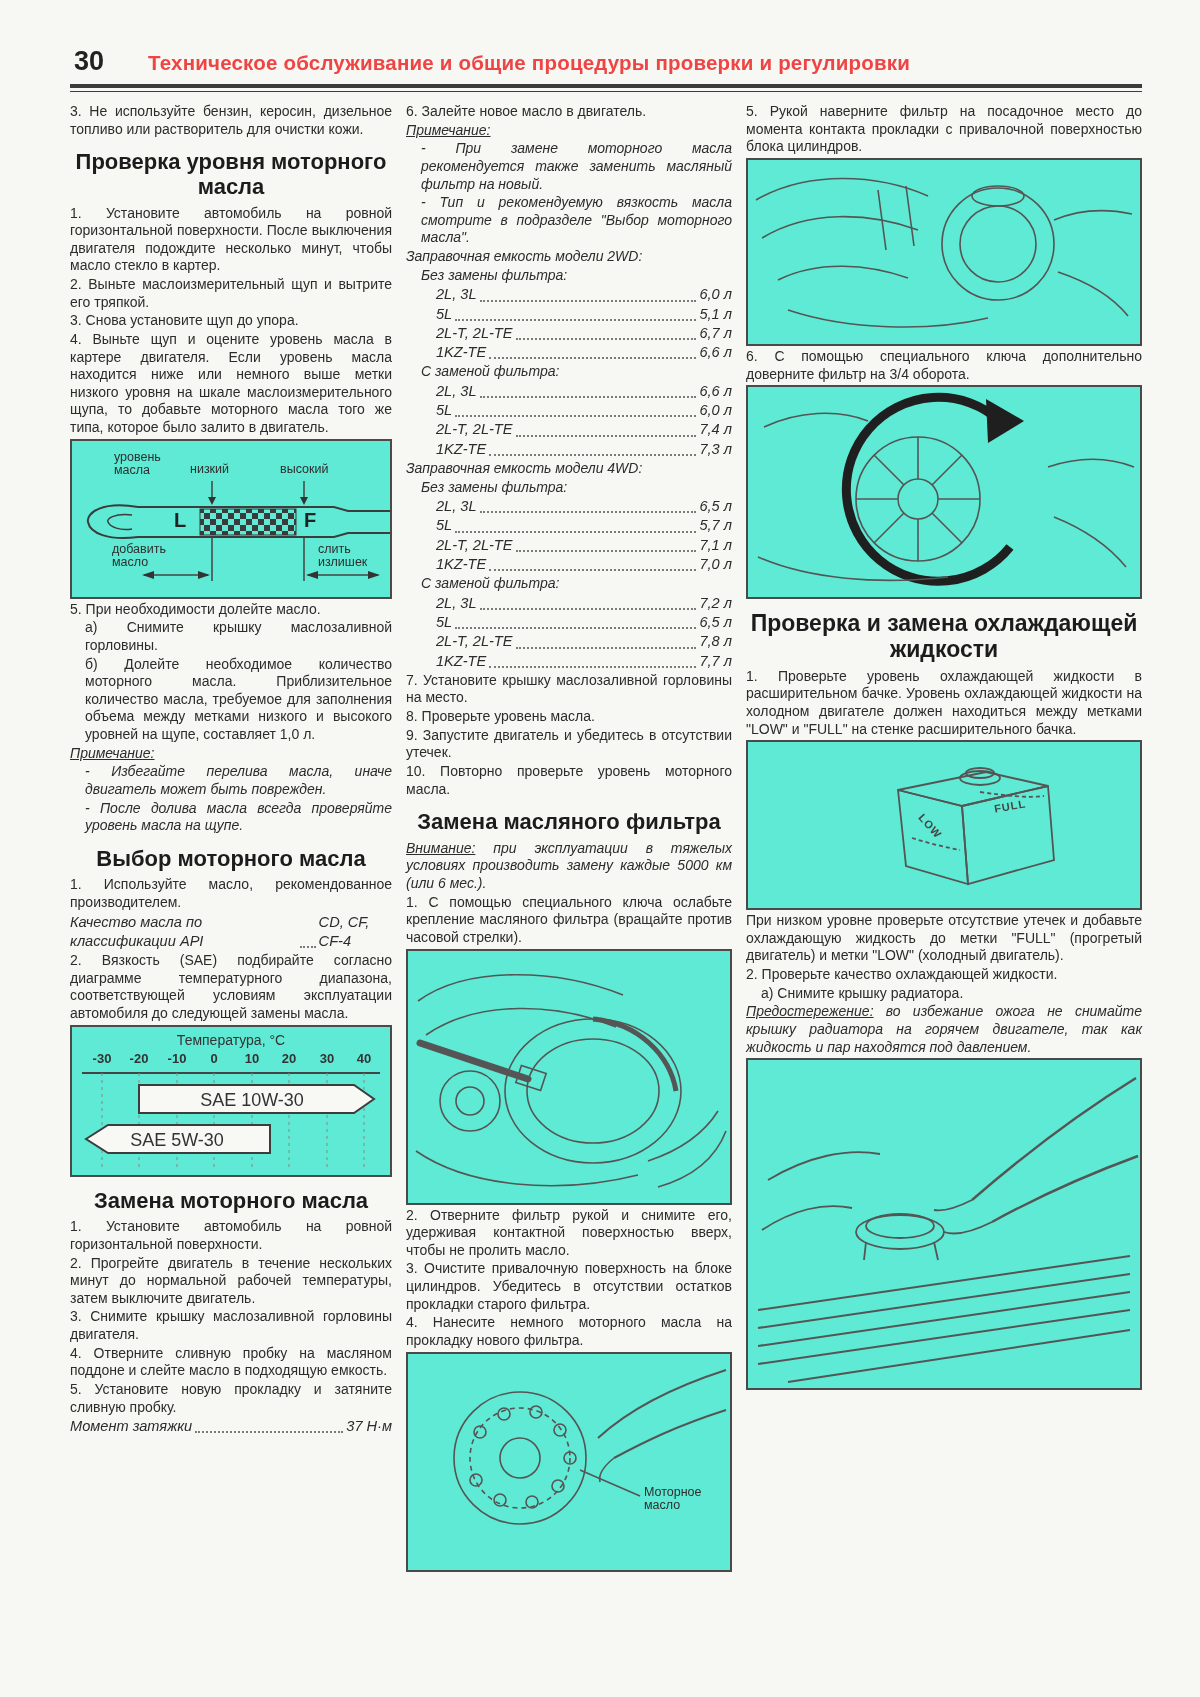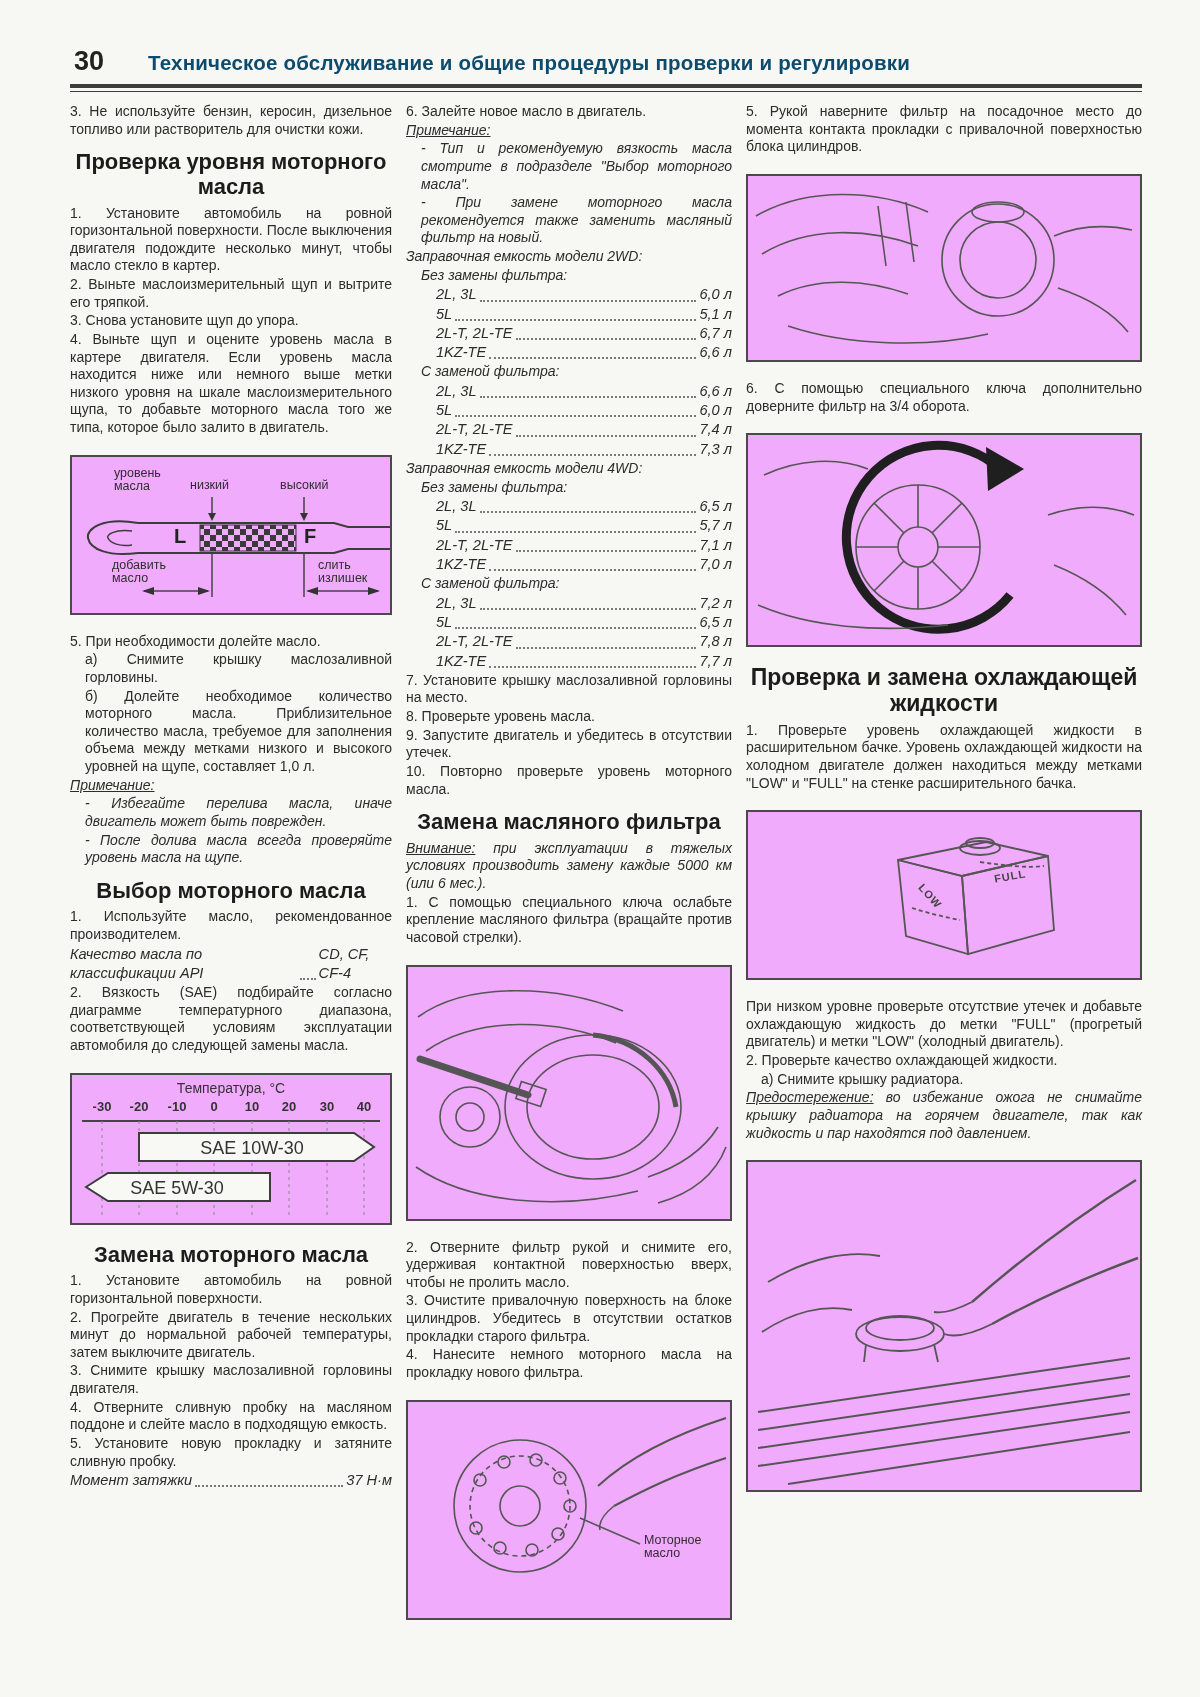--- a/index.html
+++ b/index.html
@@ -3,36 +3,36 @@
 <meta charset="utf-8">
 <style>
   * { margin:0; padding:0; box-sizing:border-box; }
   html,body { background:#d9d9d5; }
   body { font-family:"Liberation Sans", sans-serif; }
   .page { width:1200px; height:1697px; background:#f7f7f3; color:#2c2c2c;
           padding:46px 58px 8px 70px; position:relative; overflow:hidden; }
   
   .hdr { display:flex; align-items:baseline; gap:44px; padding:0 0 7px 4px; }
   .pagenum { font-size:27px; font-weight:bold; color:#222; }
-  .htitle { font-size:20.5px; font-weight:bold; color:#0c4a6e; letter-spacing:.2px; }
+  .htitle { font-size:20.5px; font-weight:bold; color:#ef4444; letter-spacing:.2px; }
   .rule { border-top:4px solid #3c3c3c; border-bottom:1.5px solid #3c3c3c; height:8px; margin-bottom:10px; }
   
   .cols { display:flex; gap:14px; align-items:flex-start; }
   .col { min-width:0; }
   .col-l { width:322px; } .col-m { width:326px; } .col-r { flex:1; }
   h2 { font-size:22px; line-height:1.12; margin:12px 0 5px; color:#1c1c1c;text-align:center; }
   .p { font-size:14px; line-height:1.26; text-align:justify; margin:1px 0; }
   .it { font-style:italic; }
   .lbl { font-style:italic; text-decoration:underline; }
   .ind { padding-left:15px; }
   .ind2 { padding-left:30px; }
   .leadrow { display:flex; align-items:flex-end; font-size:14.6px; font-style:italic; line-height:1.32; }
   .dots { flex:1; border-bottom:2px dotted #7a7a7a; margin:0 3px 3px 3px; min-width:16px; }
   
-  .figure { border:2px solid #4a4a4a; background:#f0abfc; margin:18px 0; position:relative; }
+  .figure { border:2px solid #4a4a4a; background:#5eead4; margin:2px 0; position:relative; }
   .flabel { position:absolute; font-size:12.5px; line-height:1.05; color:#2e2e2e; }
   .mark { position:absolute; font-size:20px; font-weight:bold; color:#222; }
   svg { display:block; }
   .tick { position:absolute; font-size:13px; font-weight:bold; color:#333; transform:translateX(-50%); }
   .barlab { position:absolute; font-size:18px; color:#333; transform:translateX(-50%); white-space:nowrap; }
   .ctitle { position:absolute; width:100%; text-align:center; font-size:14px; color:#333; }
   .tankword { position:absolute; font-size:11px; font-weight:bold; letter-spacing:1px; color:#444; }
 </style>
 </head>
 <body>
@@ -145,22 +145,22 @@
       <div class="leadrow">
         <span>Момент затяжки</span>
         <span class="dots"></span>
         <span>37 Н·м</span>
       </div>
     </div>
 
     <div class="col col-m">
       <p class="p">6. Залейте новое масло в двигатель.</p>
       <p class="p"><span class="lbl">Примечание:</span></p>
+      <p class="p it ind">- При замене моторного масла рекомендуется также заменить масляный фильтр на новый.</p>
       <p class="p it ind">- Тип и рекомендуемую вязкость масла смотрите в подразделе "Выбор моторного масла".</p>
-      <p class="p it ind">- При замене моторного масла рекомендуется также заменить масляный фильтр на новый.</p>
 
       <p class="p it">Заправочная емкость модели 2WD:</p>
       <p class="p it ind">Без замены фильтра:</p>
       <div class="leadrow ind2">
           <span>2L, 3L</span>
           <span class="dots"></span>
           <span>6,0 л</span>
         </div>
       <div class="leadrow ind2">
           <span>5L</span>

